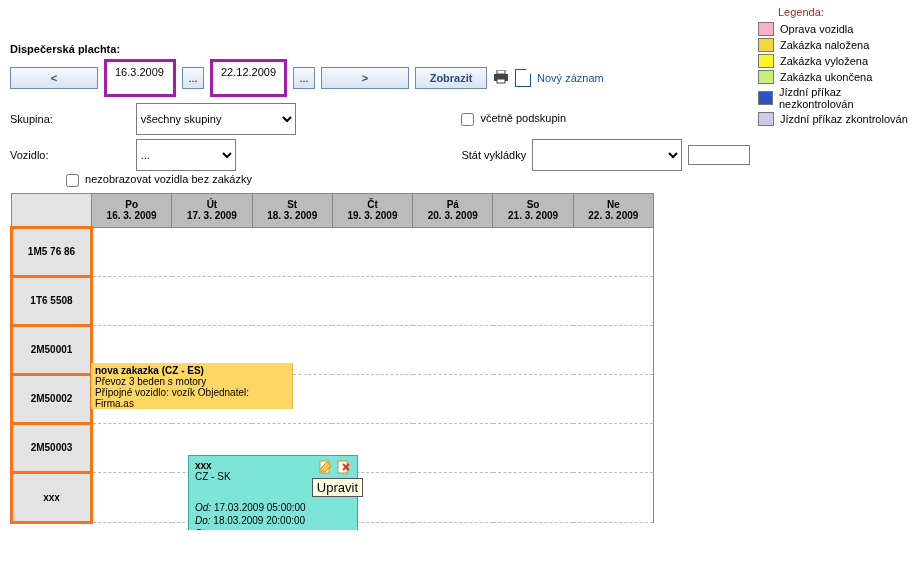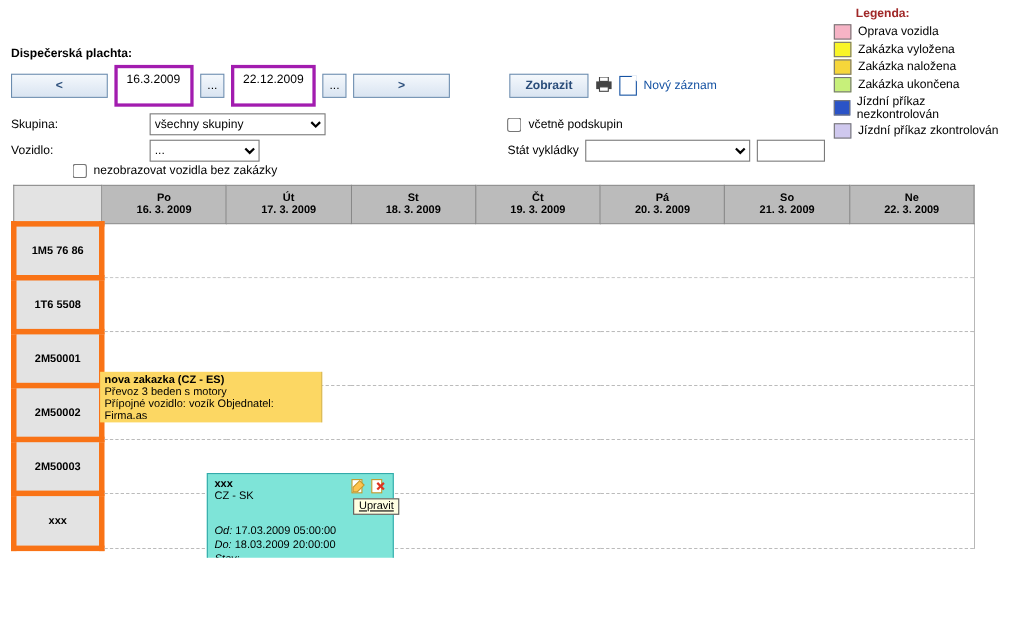--- a/index.html
+++ b/index.html
@@ -2,58 +2,58 @@
 <html><head>
 <meta charset="utf-8">
 <style>
   body { margin:0; padding:6px 10px; font-family: Verdana, Tahoma, Arial, sans-serif; font-size:11px; color:#000; background:#fff; }
   .title { font-weight:bold; margin-bottom:4px;margin-top:37px; }
   .top-row { display:flex; align-items:center; gap:6px; margin-bottom:6px; }
   .btn { border:1px solid #6b8caf; background:linear-gradient(#f4f8fc,#d9e4f1); height:22px; display:inline-flex; align-items:center; justify-content:center; box-sizing:border-box; font-size:11px; }
   .nav { width:88px; color:#2a4d7a; font-weight:bold; }
   .date-txt { border:3px solid #a21caf; background:#fff; height:38px; line-height:20px; padding:0 8px; box-sizing:border-box; min-width:72px; }
   .dots { width:22px; }
-  .show-btn { width:72px; font-weight:bold; color:#2a4d7a;margin-left:48px; }
+  .show-btn { width:72px; font-weight:bold; color:#2a4d7a; }
   .link { color:#1653a3; text-decoration:none; }
   .icon-svg { display:inline-block; vertical-align:middle; }
 
   .filters { display:grid; grid-template-columns:auto auto auto auto auto; gap:4px 8px; align-items:center; margin-bottom:0; }
   .lbl { white-space:nowrap; }
-  select { border:1px solid #7a7a7a; font-size:11px; height:20px; background:#fff; box-sizing:border-box; }
+  select { border:1px solid #7a7a7a; font-size:11px; height:32px; background:#fff; box-sizing:border-box; }
   input[type=text].small { border:1px solid #7a7a7a; height:20px; width:62px; font-size:11px; box-sizing:border-box; }
   input[type=checkbox]{ vertical-align:middle; margin:0 3px 0 0; }
 
   .legend { position:absolute; right:10px; top:6px; width:150px; }
-  .legend .h { font-weight:bold; color:#a02828; margin-bottom:4px;padding-left:20px; }
+  .legend .h { font-weight:normal; color:#a02828; margin-bottom:4px;padding-left:20px; }
   .legend .row { display:flex; align-items:center; gap:6px; margin-bottom:2px; }
   .legend .sw { width:14px; height:12px; border:1px solid #777; }
 
   .sched-wrap { position:relative; }
-  table.sched { border-collapse:collapse; width:876px; table-layout:fixed; }
+  table.sched { border-collapse:collapse; width:644px; table-layout:fixed; }
   table.sched th, table.sched td { border:1px solid #888; }
   table.sched thead th { background:#bbb; height:30px; font-size:10px; }
   table.sched thead th.corner, table.sched tbody th { background:#e3e3e3; }
   table.sched tbody td { background:#fff; height:46px; border-left:none; border-right:none; border-top:none; border-bottom:1px dashed #bbb; position:relative; }
-  table.sched tbody th { width:80px; font-weight:bold; font-size:10px; border:5px solid #f97316; }
+  table.sched tbody th { width:80px; font-weight:bold; font-size:10px; border:3px solid #f97316; }
   table.sched tbody tr td:first-of-type { border-left:1px solid #888; }
   table.sched tbody tr td:last-of-type  { border-right:1px solid #888; }
   .head-day { display:block; }
   .head-date { display:block; }
 
   .card { position:absolute; box-sizing:border-box; height:46px; padding:2px 4px; font-size:10px; overflow:hidden; border-right:1px solid rgba(0,0,0,.15); }
   .card .ttl { font-weight:bold; }
   .card.yellow { background:#fcd763; }
 
   .pop { position:absolute; width:170px; background:#7ee4d8; border:1px solid #3aa; padding:4px 6px; font-size:10px; box-sizing:border-box; z-index:5; }
   .pop .hdr { display:flex; justify-content:space-between; align-items:flex-start; }
   .pop .hdr .t { font-weight:bold; }
   .pop .icons { display:flex; gap:4px; }
   .pop .ln { margin:2px 0; }
   .pop em { font-style:italic; }
-  .tooltip { position:absolute; background:#ffffe1; border:1px solid #555; padding:1px 4px; font-size:10px; white-space:nowrap; z-index:6;text-decoration:underline; }
+  .tooltip { position:absolute; background:#ffffe1; border:1px solid #555; padding:1px 4px; font-size:13px; white-space:nowrap; z-index:6; }
 
   .doc-icon { width:14px; height:16px; border:1px solid #1653a3; position:relative; }
   .doc-icon:before { content:''; position:absolute; right:-1px; top:-1px; width:0; height:0; border-left:5px solid transparent; border-top:5px solid #fff; }
 </style>
 </head>
 <body>
 
 <div class="title">Dispečerská plachta:</div>
 
 <div class="top-row">
@@ -102,26 +102,26 @@
   </label>
 </div>
 
 <div class="legend">
   <div class="h">Legenda:</div>
   <div class="row">
       <span class="sw" style="background:#f6b3c5"></span>
       <span>Oprava vozidla</span>
     </div>
   <div class="row">
+      <span class="sw" style="background:#f6d63a"></span>
+      <span>Zakázka naložena</span>
+    </div>
+  <div class="row">
       <span class="sw" style="background:#f9f527"></span>
       <span>Zakázka vyložena</span>
-    </div>
-  <div class="row">
-      <span class="sw" style="background:#f6d63a"></span>
-      <span>Zakázka naložena</span>
     </div>
   <div class="row">
       <span class="sw" style="background:#c7f07a"></span>
       <span>Zakázka ukončena</span>
     </div>
   <div class="row">
       <span class="sw" style="background:#2a53c7"></span>
       <span>Jízdní příkaz nezkontrolován</span>
     </div>
   <div class="row">

